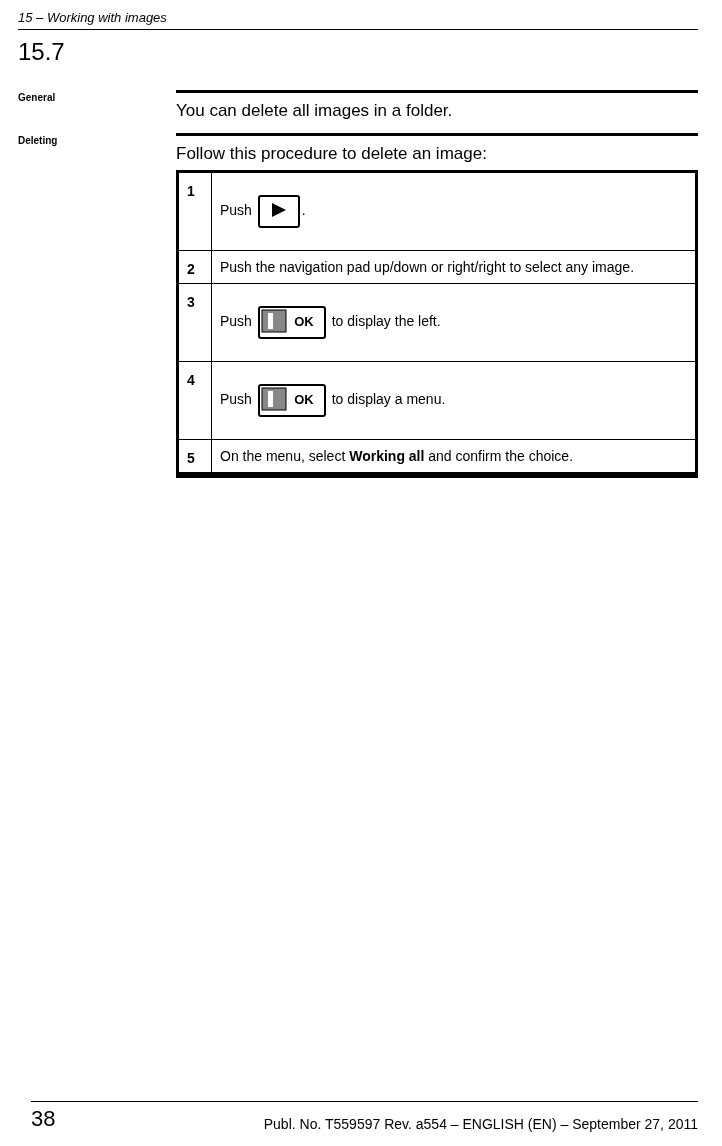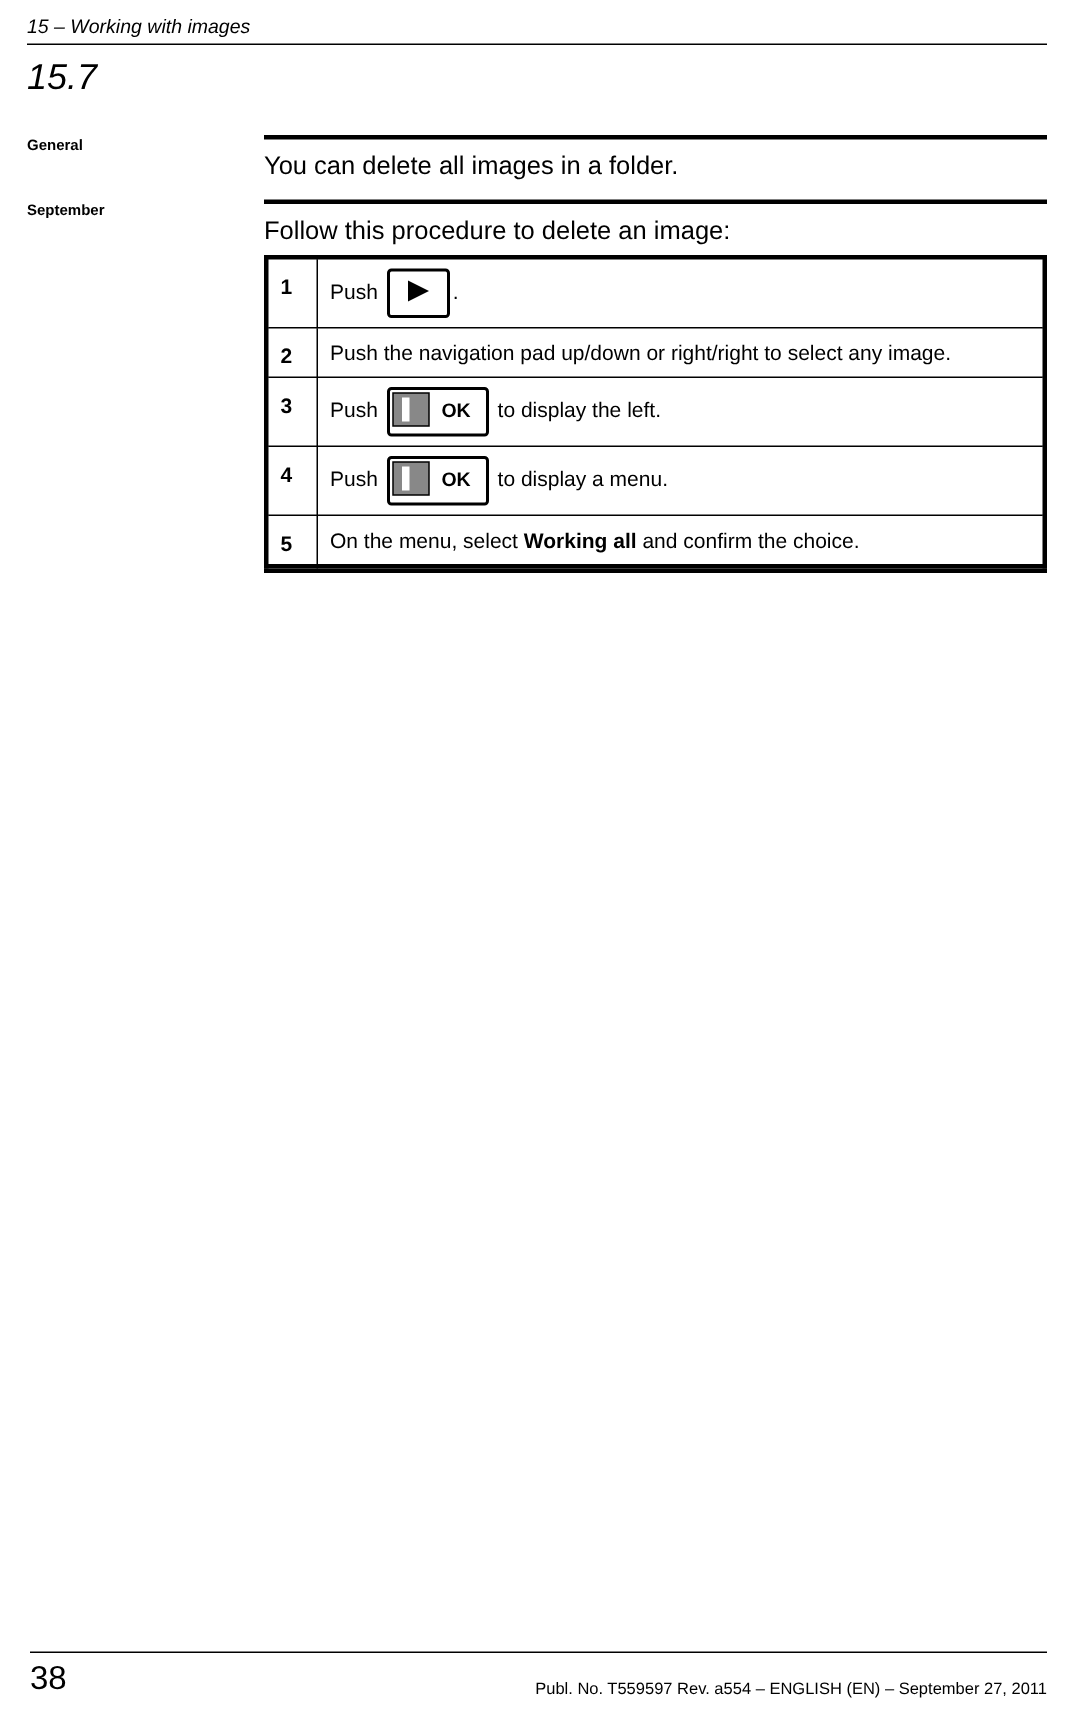--- a/index.html
+++ b/index.html
@@ -1,33 +1,33 @@
 <!DOCTYPE html>
 <html><head>
   <meta charset="utf-8">
   <style>
     * { box-sizing: border-box; margin: 0; padding: 0; }
     html, body { width: 722px; height: 1146px; font-family: Helvetica, Arial, sans-serif; background: #fff; color: #000; }
     .page { width: 716px; height: 1146px; position: relative; padding: 10px 18px 0 18px; }
     .running-header { font-size: 13px; font-style: italic; padding-bottom: 4px; border-bottom: 1px solid #000; margin-bottom: 8px; }
     .title-row { display: flex; align-items: baseline; margin-bottom: 18px; }
-    .section-number { font-size: 24px; font-style: italic; width: 158px; }
+    .section-number { font-size: 24px; width: 158px; }
     .section-title { font-size: 24px; font-style: italic; }
     .block { display: flex; margin-bottom: 0; }
     .side-label { width: 158px; font-size: 10px; font-weight: bold; padding-top: 8px; }
     .body-col { flex: 1; }
     .thick-rule { border-top: 3px solid #000; margin: 6px 0 8px 0; }
     .body-text { font-size: 17px; margin-bottom: 6px; }
     table.proc { width: 100%; border-collapse: collapse; border: 3px solid #000; margin-top: 4px; }
     table.proc td { border: 1px solid #000; padding: 6px 8px; font-size: 14px; vertical-align: middle; }
     table.proc td.num { width: 34px; font-weight: bold; text-align: left; vertical-align: top; padding-top: 10px; }
-    .inline-icon { display: inline-block; vertical-align: middle; border: 2px solid #000; border-radius: 3px; background: #fff; margin: 0 2px; }
-    .footer { position: absolute; left: 20px; right: 18px; bottom: 14px; display: flex; justify-content: space-between; align-items: flex-end; border-top: 1px solid #000; padding-top: 4px; }
+    .inline-icon { display: inline-block; vertical-align: middle; border: 2px solid #000; border-radius: 3px; background: #fff; margin: 16px 2px; }
+    .footer { position: absolute; left: 31px; right: 18px; bottom: 14px; display: flex; justify-content: space-between; align-items: flex-end; border-top: 1px solid #000; padding-top: 4px; }
     .page-num { font-size: 22px; }
-    .pub-info { font-size: 11px; }
+    .pub-info { font-size: 14px; }
     .delete-all-strong { font-weight: bold; }
   </style>
 </head>
 <body>
 
 <div class="page">
 
   <div class="running-header">15 – Working with images</div>
 
   <div class="title-row">
@@ -36,21 +36,21 @@
 
   <div class="block">
     <div class="side-label">General</div>
     <div class="body-col">
       <div class="thick-rule"></div>
       <div class="body-text">You can delete all images in a folder.</div>
     </div>
   </div>
 
   <div class="block">
-    <div class="side-label">September</div>
+    <div class="side-label">Deleting</div>
     <div class="body-col">
       <div class="thick-rule"></div>
       <div class="body-text">Follow this procedure to delete an image:</div>
 
       <table class="proc">
         <tbody>
             <tr>
           <td class="num">1</td>
           <td>
             <span>Push </span><span class="inline-icon"><svg width="38" height="26" viewBox="0 0 38 26">

